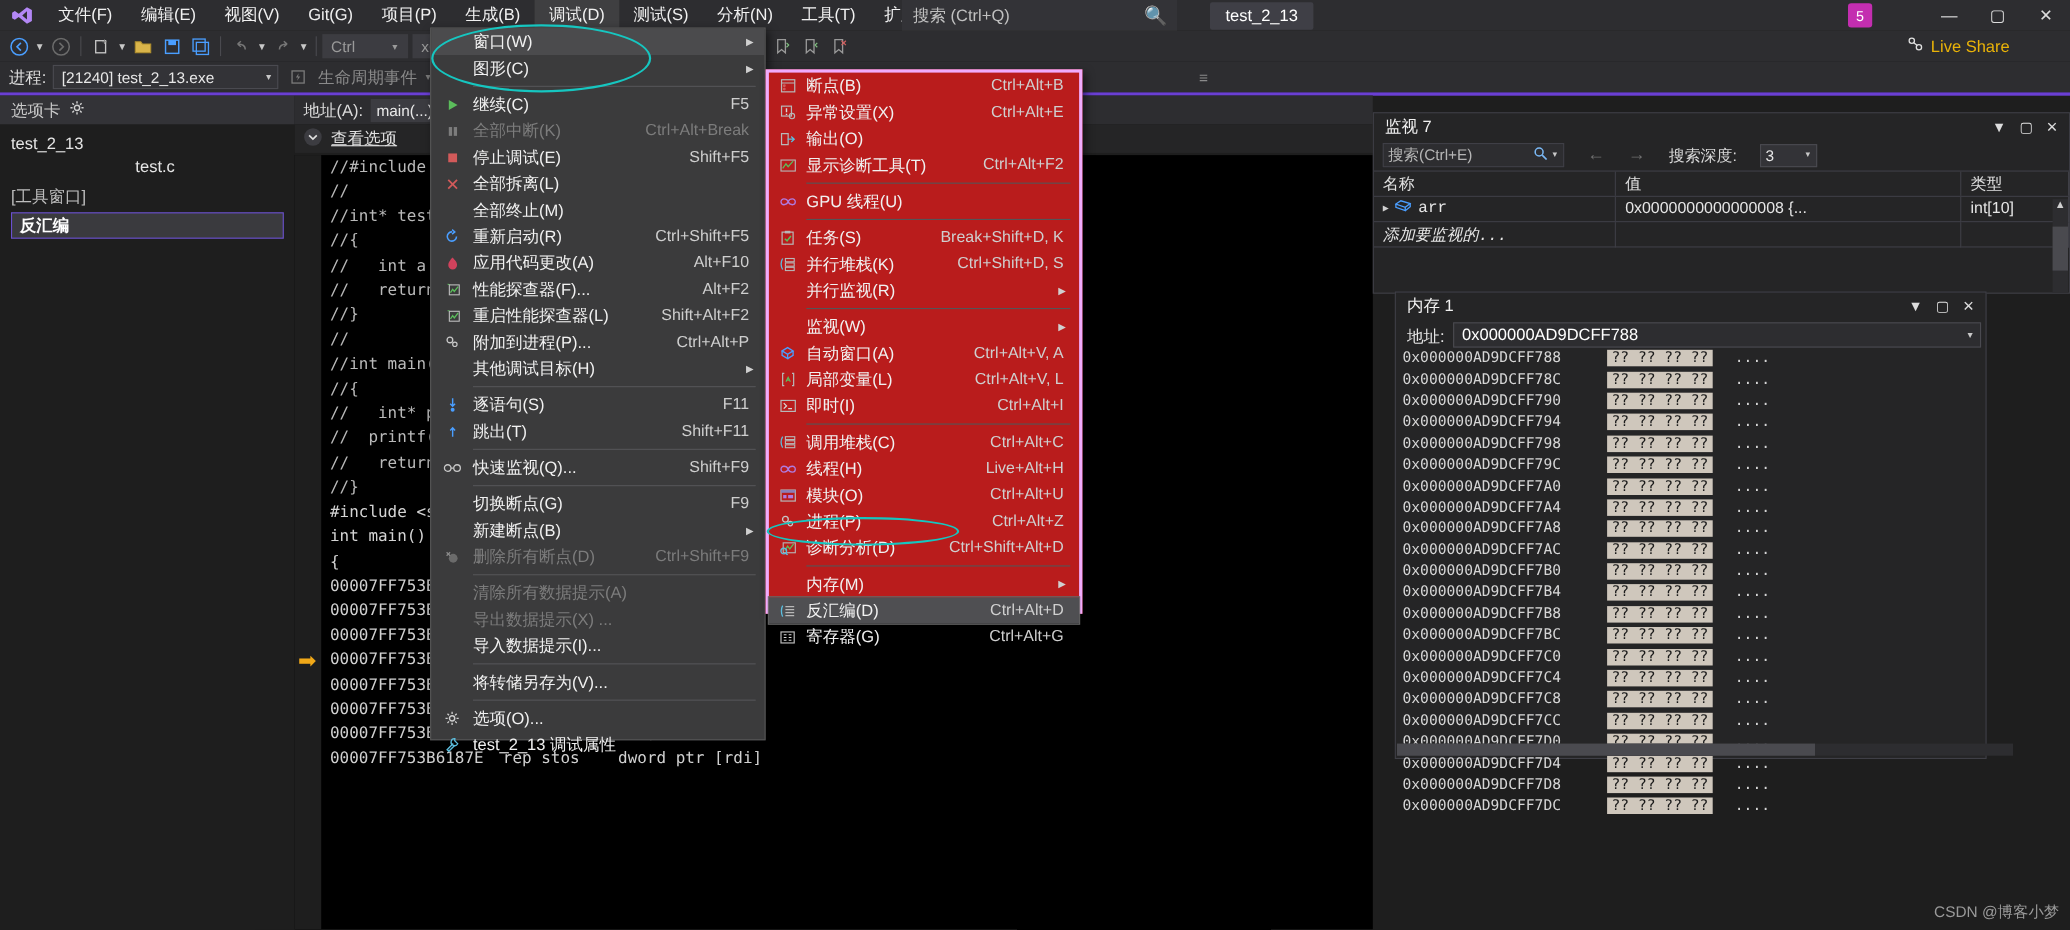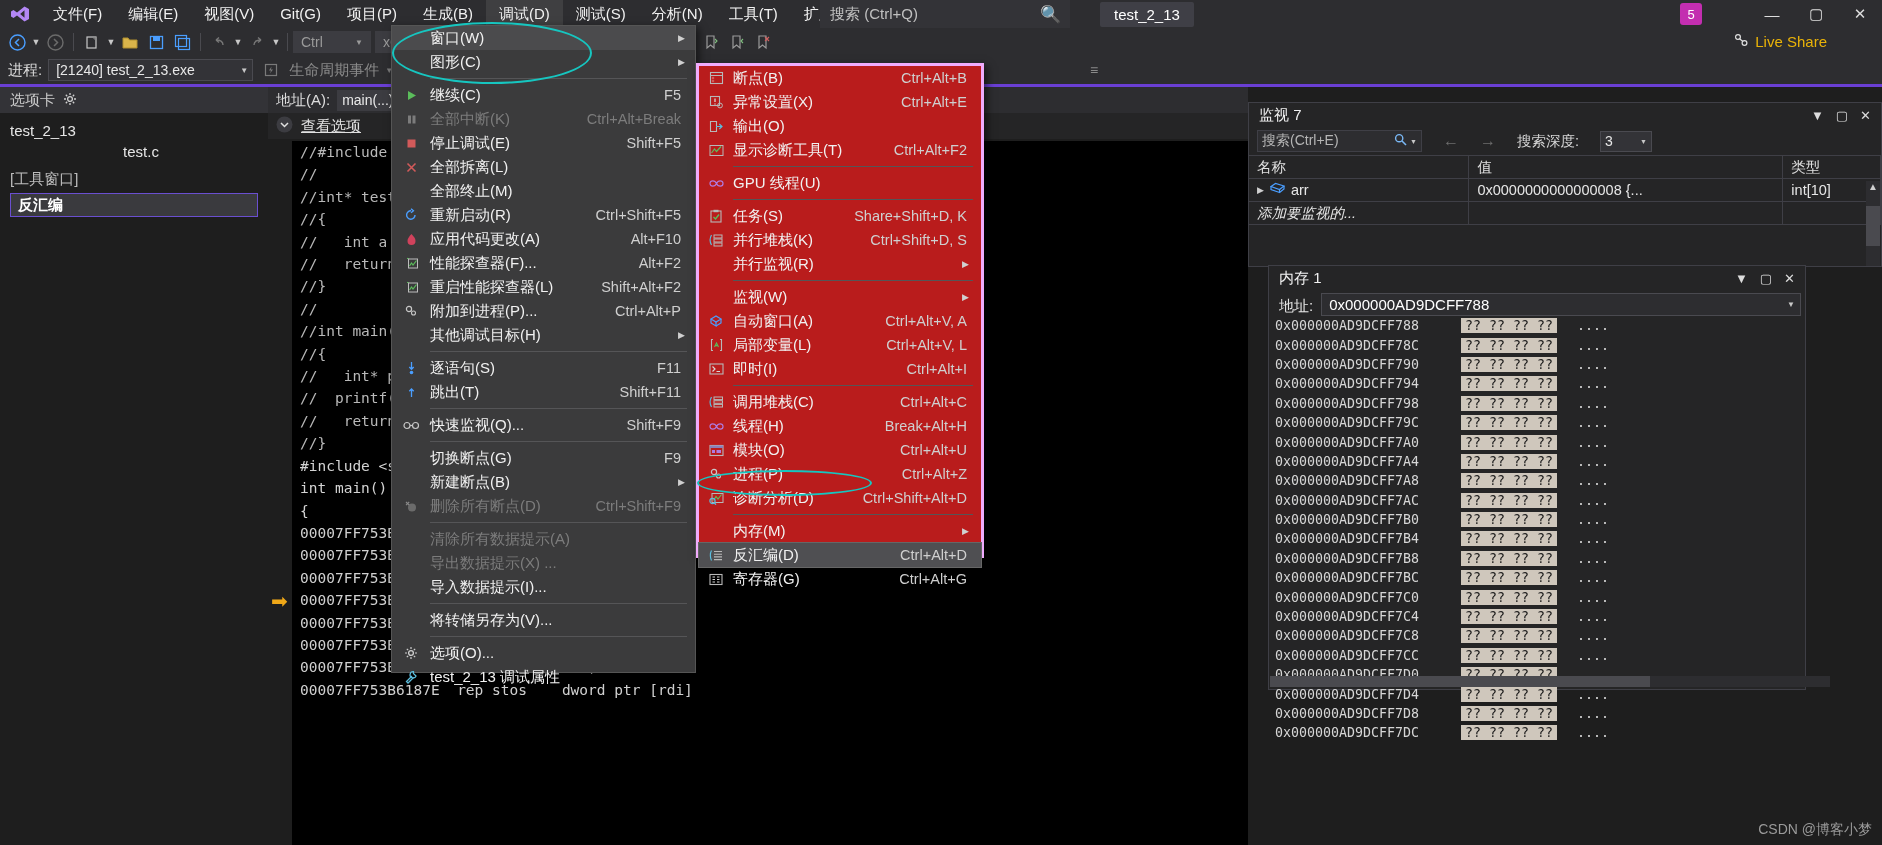--- a/index.html
+++ b/index.html
@@ -178,21 +178,21 @@
   #wp-depth-combo{
     width:52px; height:21px; background:#333337; border:1px solid #4a4a50;
     display:flex; align-items:center; justify-content:space-between; padding:0 4px;
     color:#e8e8e8; font-size:14px;
   }
   #wp-grid{ font-size:14.5px; }
   #wp-head{ display:flex; height:24px; border-top:1px solid #3f3f46; border-bottom:1px solid #3f3f46; }
   #wp-head div{ padding-left:8px; display:flex; align-items:center; color:#e0e0e0; border-right:1px solid #3f3f46;}
   .wp-row{ display:flex; height:23px; }
   .wp-row div{ padding-left:8px; display:flex; align-items:center; color:#e6e6e6; border-right:1px solid #3f3f46; border-bottom:1px solid #3f3f46;}
-  .wp-c1{ width:226px; } .wp-c2{ width:322px; } .wp-c3{ width:100px; }
+  .wp-c1{ width:226px;font-family:Liberation Mono, monospace; } .wp-c2{ width:322px; } .wp-c3{ width:100px; }
   .wp-placeholder{ font-style:italic; color:#dcdcdc; }
   #wp-scroll{ position:absolute; right:1px; top:78px; width:14px; height:85px; background:#2d2d30;}
   #wp-scroll .thumb{ width:14px; height:40px; background:#4a4a4f; margin-top:14px;}
   #wp-scroll .up{ color:#d0d0d0; font-size:10px; text-align:center;}
 
   
   #mempanel{
     position:absolute; left:1268px; top:265px; width:538px; height:425px;
     background:#252526; border:1px solid #3f3f46; z-index:20;
   }
@@ -682,21 +682,21 @@
     <div class="sm-sep"></div>
     <div class="sm-item">
       <span class="icon">
         <svg width="14" height="14" viewBox="0 0 14 14">
           <rect x="2" y="2" width="10" height="11" fill="none" stroke="#b8b8b8" stroke-width="1.1"></rect>
           <rect x="4.5" y="0.8" width="5" height="2.4" fill="#b8b8b8"></rect>
           <path d="M4.5 8 L6.5 10 L10 5.5" fill="none" stroke="#5bbd5b" stroke-width="1.4"></path>
         </svg>
       </span>
       <span class="lbl">任务(S)</span>
-      <span class="key">Share+Shift+D, K</span>
+      <span class="key">Break+Shift+D, K</span>
     </div>
     <div class="sm-item">
       <span class="icon">
         <svg width="15" height="14" viewBox="0 0 15 14">
           <path d="M2.5 2 C0.8 5 0.8 9 2.5 12" fill="none" stroke="#5bbddd" stroke-width="1.2"></path>
           <rect x="5" y="2" width="8" height="3" fill="none" stroke="#b8b8b8" stroke-width="1"></rect>
           <rect x="5" y="6" width="8" height="3" fill="none" stroke="#b8b8b8" stroke-width="1"></rect>
           <rect x="5" y="10" width="8" height="3" fill="none" stroke="#b8b8b8" stroke-width="1"></rect>
         </svg>
       </span>
@@ -758,21 +758,21 @@
       <span class="lbl">调用堆栈(C)</span>
       <span class="key">Ctrl+Alt+C</span>
     </div>
     <div class="sm-item">
       <span class="icon">
         <svg width="17" height="11" viewBox="0 0 17 11">
           <path d="M2 5.5 C2 2 7 2 8.5 5.5 C10 9 15 9 15 5.5 C15 2 10 2 8.5 5.5 C7 9 2 9 2 5.5z" fill="none" stroke="#b07bdf" stroke-width="1.2"></path>
         </svg>
       </span>
       <span class="lbl">线程(H)</span>
-      <span class="key">Break+Alt+H</span>
+      <span class="key">Live+Alt+H</span>
     </div>
     <div class="sm-item">
       <span class="icon">
         <svg width="15" height="13" viewBox="0 0 15 13">
           <rect x="1" y="1.5" width="13" height="10" fill="none" stroke="#b8b8b8" stroke-width="1.1"></rect>
           <rect x="1" y="1.5" width="13" height="2.5" fill="#8a7fb8"></rect>
           <rect x="3" y="6" width="3" height="3" fill="#b07bdf"></rect>
           <rect x="7.5" y="6" width="4.5" height="3" fill="#b07bdf"></rect>
         </svg>
       </span>

